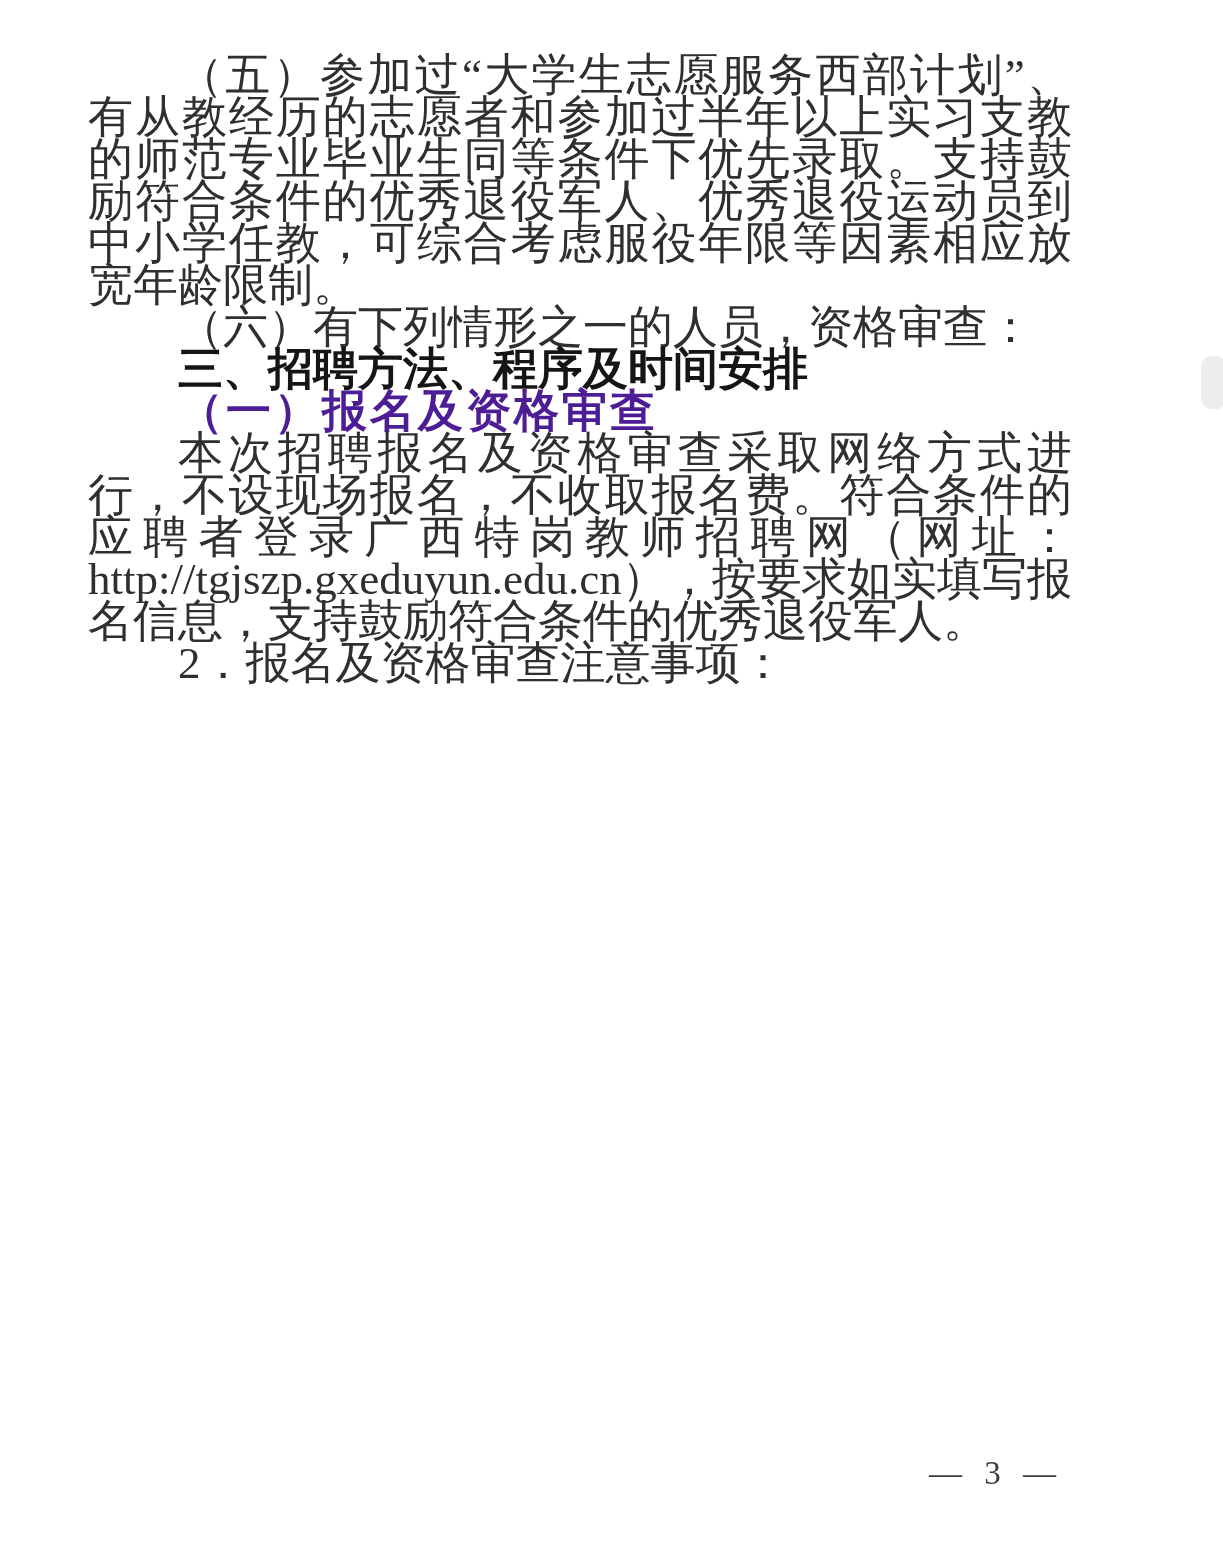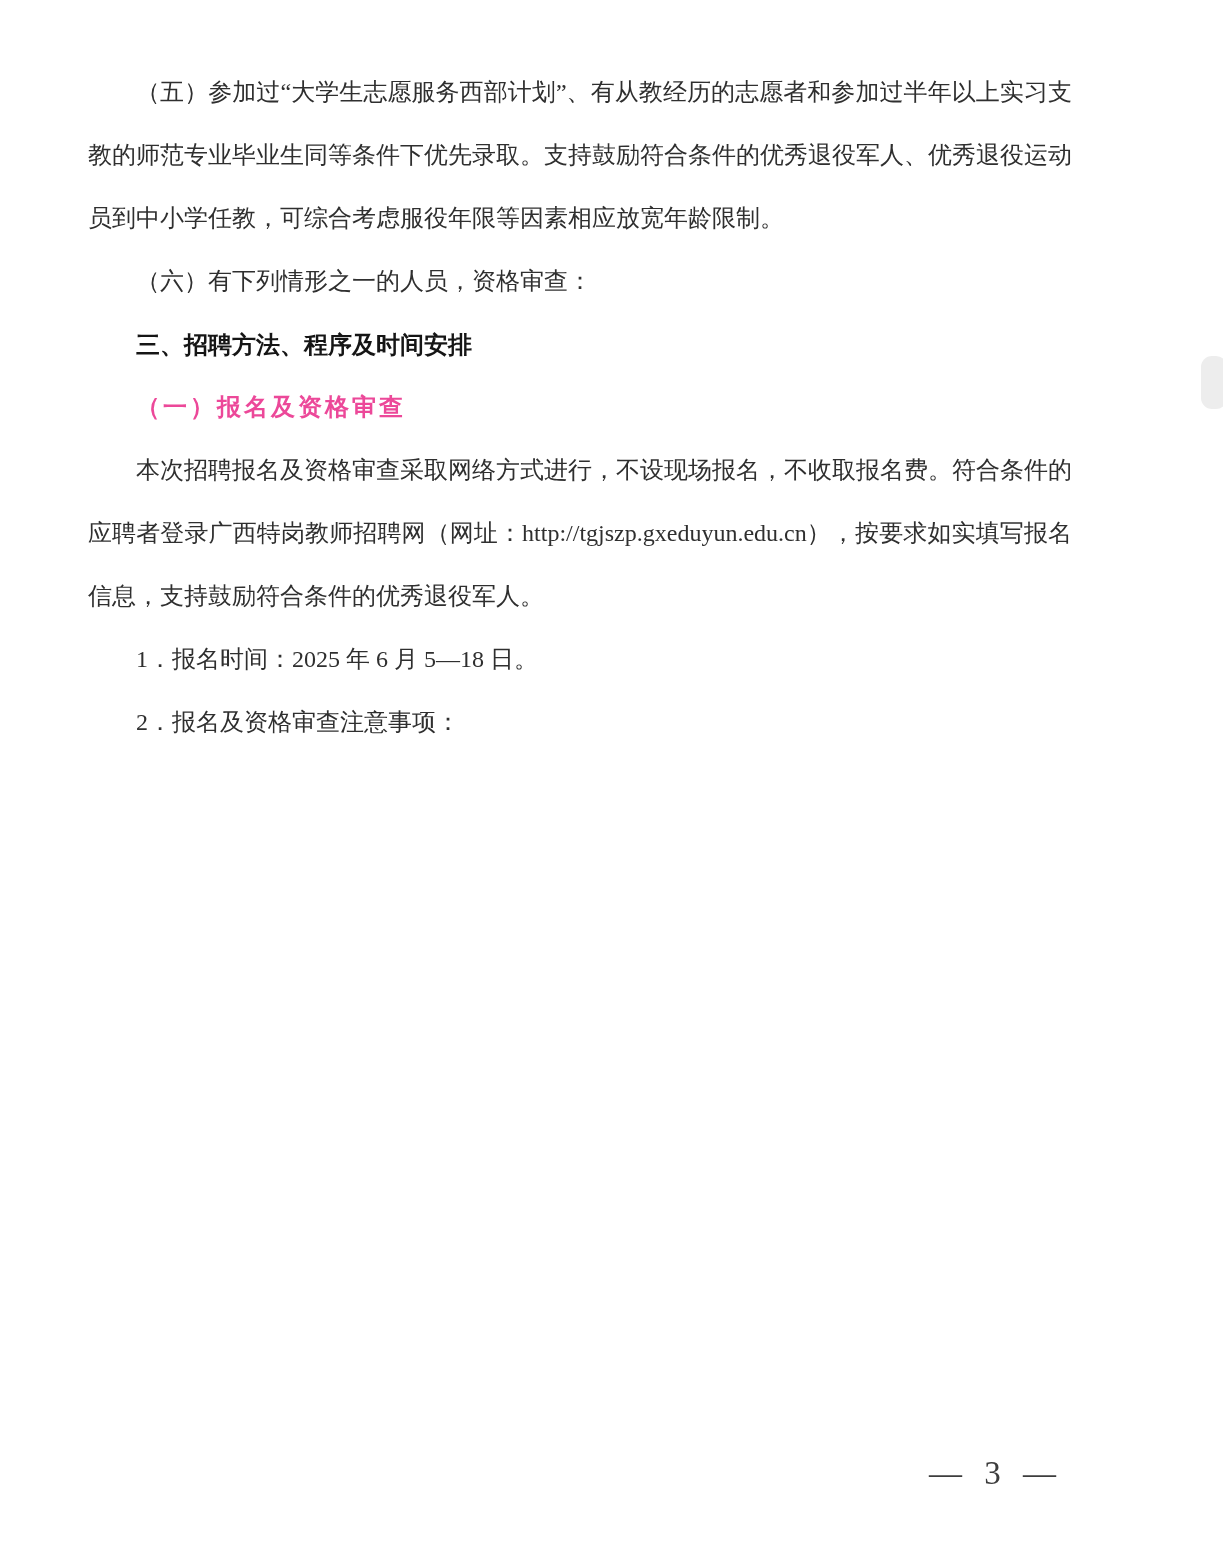--- a/index.html
+++ b/index.html
@@ -11,40 +11,40 @@
     position: relative;
     width: 1223px;
     height: 1558px;
     background: #ffffff;
     overflow: hidden;
     font-family: "Liberation Serif", "DejaVu Serif", serif;
   }
   .doc-body {
     position: absolute;
     left: 88px;
-    top: 61px;
+    top: 54px;
     width: 984px;
     color: #2f2f2f;
-    font-size: 24px;
-    line-height: 63px;
+    font-size: 45px;
+    line-height: 42px;
     text-align: justify;
   }
   .doc-body p {
     margin: 0;
     text-indent: 2em;
   }
   .para-heading {
     font-family: "Liberation Sans", "DejaVu Sans", sans-serif;
     font-weight: 700;
     color: #151515;
     text-align: left;
   }
   .para-subheading {
     font-weight: 600;
-    color: #ec4899;
+    color: #4c1d95;
     text-align: left;
     letter-spacing: 3px;
   }
   .para-numbered {
     text-align: left;
   }
   .page-number {
     position: absolute;
     top: 1455px;
     right: 160px;
@@ -68,21 +68,20 @@
 <body>
 
 <div class="page">
 
   <div class="doc-body">
     <p>（五）参加过“大学生志愿服务西部计划”、有从教经历的志愿者和参加过半年以上实习支教的师范专业毕业生同等条件下优先录取。支持鼓励符合条件的优秀退役军人、优秀退役运动员到中小学任教，可综合考虑服役年限等因素相应放宽年龄限制。</p>
     <p>（六）有下列情形之一的人员，资格审查：</p>
     <p class="para-heading">三、招聘方法、程序及时间安排</p>
     <p class="para-subheading">（一）报名及资格审查</p>
     <p>本次招聘报名及资格审查采取网络方式进行，不设现场报名，不收取报名费。符合条件的应聘者登录广西特岗教师招聘网（网址：http://tgjszp.gxeduyun.edu.cn），按要求如实填写报名信息，支持鼓励符合条件的优秀退役军人。</p>
-    <p class="para-numbered">1．报名时间：2025 年 6 月 5—18 日。</p>
     <p class="para-numbered">2．报名及资格审查注意事项：</p>
   </div>
 
   <div class="page-number">— 3 —</div>
 
   <div class="scrollbar-thumb"></div>
 
 </div>
 
 </body></html>

